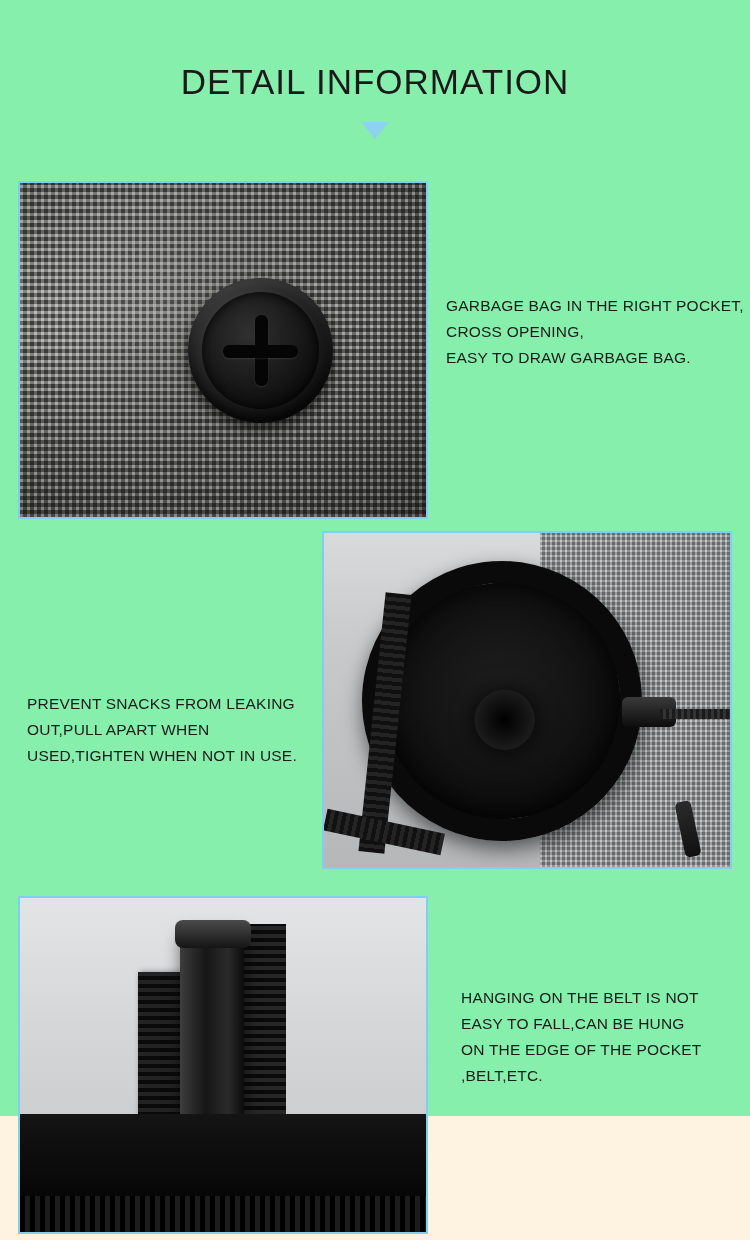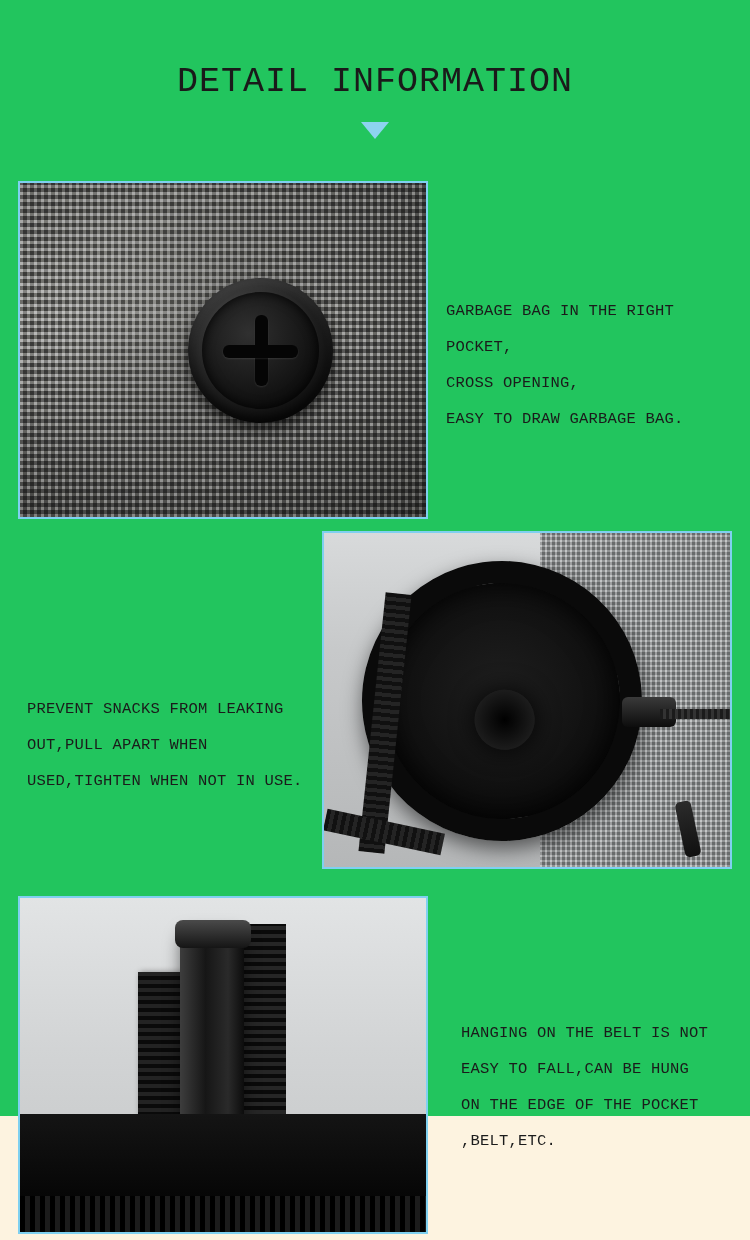--- a/index.html
+++ b/index.html
@@ -13,22 +13,21 @@
     background: #fdf3e0;
     font-family: "Liberation Sans", sans-serif;
     overflow: hidden;
     position: relative;
   }
 
   .page {
     position: relative;
     width: 750px;
     height: 1116px;
-    background: #22c55e;
-    font-family: Liberation Mono, monospace;
+    background: #86efac;
   }
 
   .page-title {
     position: absolute;
     top: 62px;
     left: 0;
     width: 750px;
     text-align: center;
     font-size: 35px;
     letter-spacing: 1px;
@@ -203,27 +202,27 @@
     position: absolute; left: 168px; top: 222px; width: 46px; height: 58px;
     background: linear-gradient(180deg, #202020, #000);
     border-radius: 0 0 16px 16px;
   }
 
   
   .caption {
     position: absolute;
     color: #1b1b1b;
     font-size: 15.5px;
-    line-height: 36px;
+    line-height: 26px;
     letter-spacing: 0.2px;
     white-space: pre-line;
   }
   .cap1 { left: 446px; top: 293px; width: 300px; }
   .cap2 { left: 27px; top: 643px; width: 290px; margin-top: 48px; }
-  .cap3 { left: 461px; top: 1015px; width: 280px; }
+  .cap3 { left: 461px; top: 985px; width: 280px; }
 </style>
 </head>
 <body>
 
 <div class="page">
 
   <div class="page-title">DETAIL INFORMATION</div>
   <div class="title-caret"></div>
 
   <div class="photo b1">

